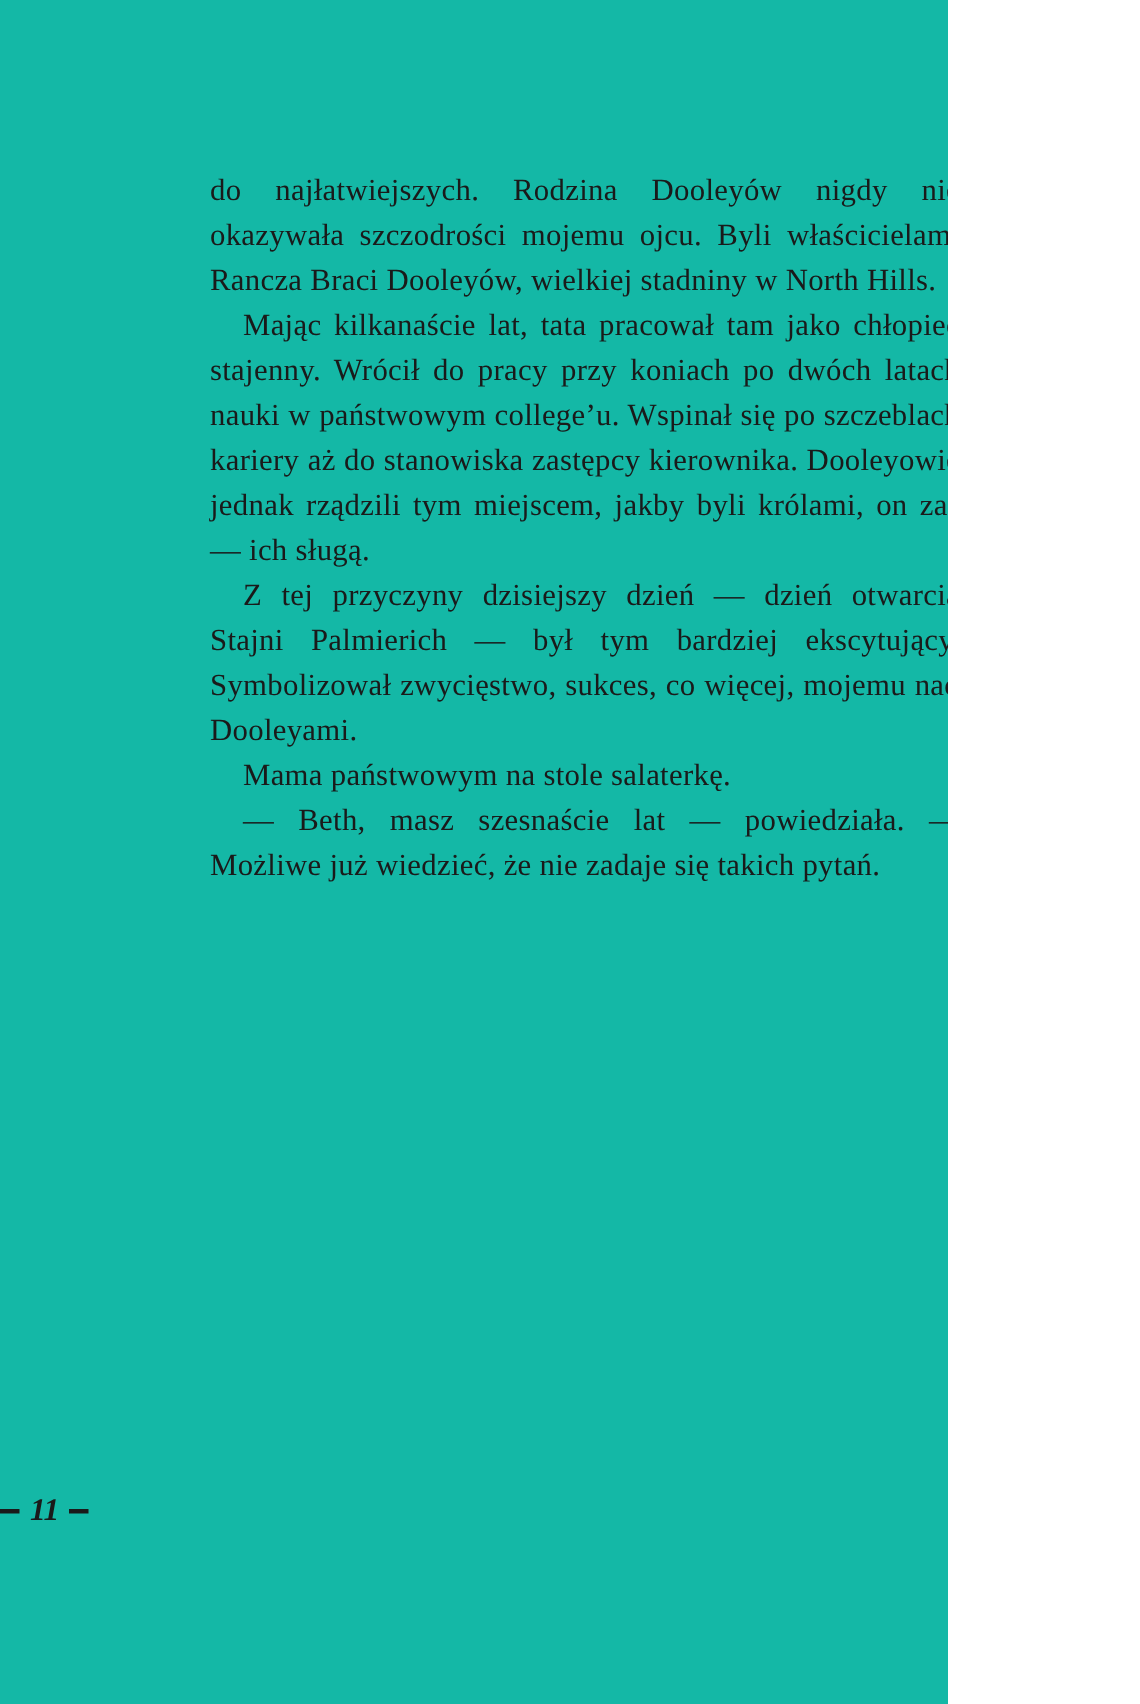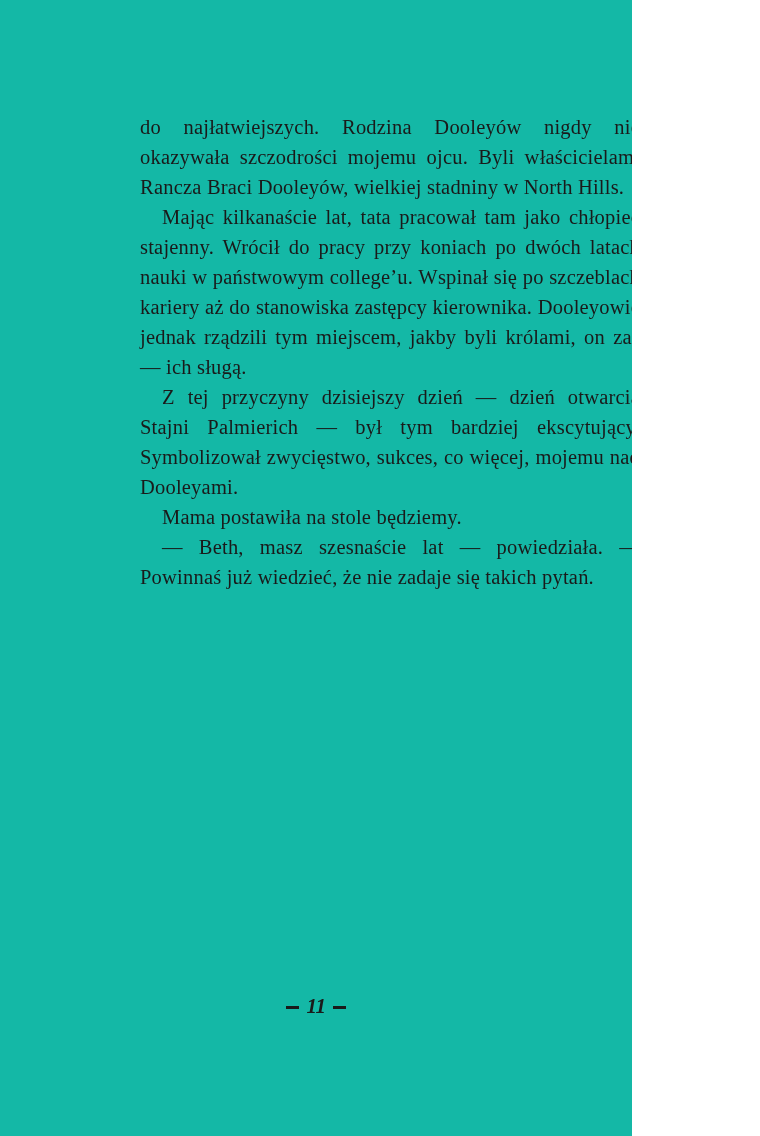--- a/index.html
+++ b/index.html
@@ -36,21 +36,21 @@
     hyphens: none;
   }
   .para.no-indent {
     text-indent: 0;
   }
   #folio {
     position: absolute;
     left: 0;
     right: 0;
     top: 992px;
-    text-align: center;
+    text-align: left;
     font-size: 20px;
     line-height: 28px;
     color: #1a1a1a;
     white-space: pre;
   }
   #folio .rule {
     display: inline-block;
     vertical-align: 0.22em;
     width: 13px;
     height: 2.5px;
@@ -68,19 +68,19 @@
 </style>
 </head>
 <body>
 
 <div id="page">
 
   <div id="text-block">
     <p class="para no-indent">do najłatwiejszych. Rodzina Dooleyów nigdy nie okazywała szczodrości mojemu ojcu. Byli właścicielami Rancza Braci Dooleyów, wielkiej stadniny w North Hills.</p>
     <p class="para">Mając kilkanaście lat, tata pracował tam jako chłopiec stajenny. Wrócił do pracy przy koniach po dwóch latach nauki w państwowym college’u. Wspinał się po szczeblach kariery aż do stanowiska zastępcy kierownika. Dooleyowie jednak rządzili tym miejscem, jakby byli królami, on zaś — ich sługą.</p>
     <p class="para">Z tej przyczyny dzisiejszy dzień — dzień otwarcia Stajni Palmierich — był tym bardziej ekscytujący. Symbolizował zwycięstwo, sukces, co więcej, mojemu nad Dooleyami.</p>
-    <p class="para">Mama postawiła na stole będziemy.</p>
-    <p class="para">— Beth, masz szesnaście lat — powiedziała. — Powinnaś już wiedzieć, że nie zadaje się takich pytań.</p>
+    <p class="para">Mama państwowym na stole salaterkę.</p>
+    <p class="para">— Beth, masz szesnaście lat — powiedziała. — Możliwe już wiedzieć, że nie zadaje się takich pytań.</p>
   </div>
 
   <div id="folio"><span class="rule"></span><span class="num">11</span><span class="rule"></span></div>
 
 </div>
 
 </body></html>

